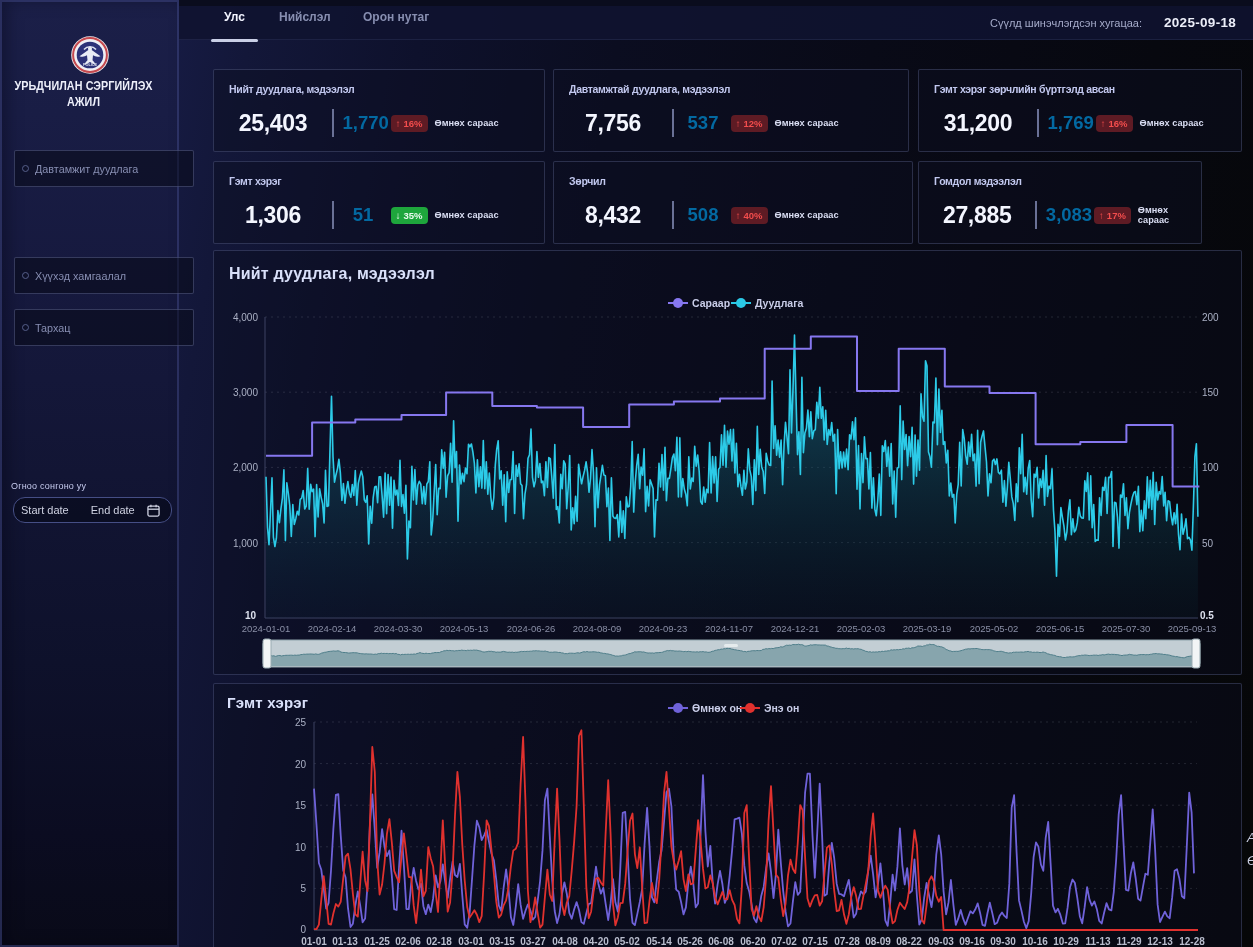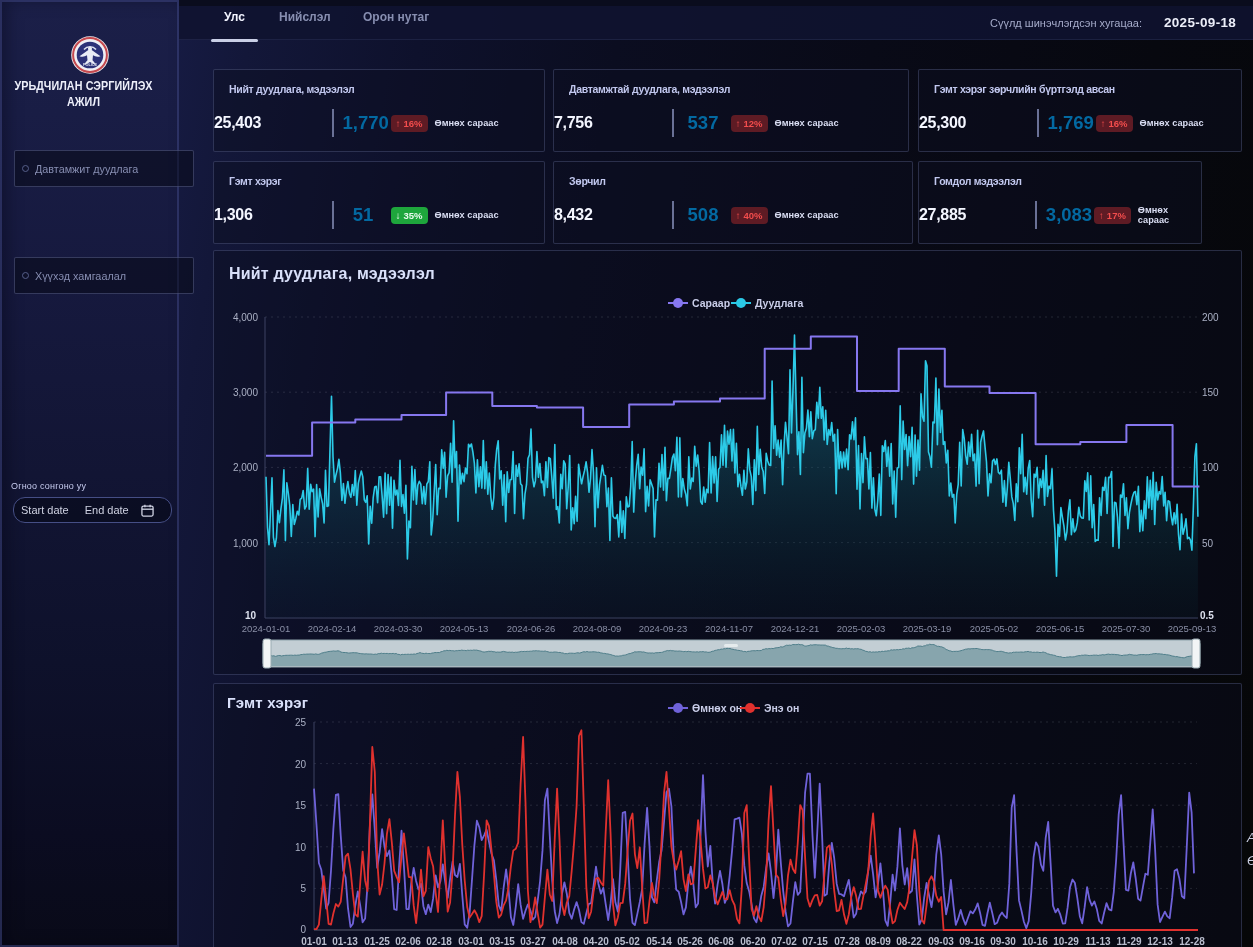--- a/index.html
+++ b/index.html
@@ -7,34 +7,34 @@
 .sidebar{position:absolute;left:0;top:0;width:179px;height:947px;background:linear-gradient(180deg,#1b1f48 0%,#191d45 12%,#16193e 30%,#121534 50%,#0e112b 70%,#0b0c21 88%,#090a18 100%);box-shadow:inset 0 0 0 2px rgba(62,70,130,.55), inset 7px 0 16px rgba(0,0,14,.35)}
 .logo{position:absolute;left:71px;top:36px}
 .sbtitle{position:absolute;left:-6px;top:78px;width:179px;text-align:center;color:#eef0fb;font-size:12.5px;font-weight:bold;line-height:16px;letter-spacing:.1px;transform:scaleX(.86)}
 .menu{position:absolute;left:14px;width:180px;height:37px;border:1px solid rgba(120,130,180,.38);background:rgba(6,8,20,.5);border-radius:2px;display:flex;align-items:center;color:#878eb2;font-size:10.8px}
 .menu .dot{width:7px;height:7px;border-radius:50%;border:1.5px solid #565f8a;margin:0 6px 0 7px;flex:0 0 auto}
 .menu.sel{color:#f0f2fe;border-color:rgba(160,170,220,.55)}
 .menu.sel .dot{background:#8781f0;border-color:#8781f0}
 .datelabel{position:absolute;left:11px;top:481px;color:#c6cbee;font-size:9px;font-weight:normal;letter-spacing:.2px}
 .datebox{position:absolute;left:13px;top:497px;width:159px;height:26px;border:1.5px solid #454e85;border-radius:12px;background:rgba(6,8,22,.55);display:flex;align-items:center;color:#cfd2e2;font-size:11px}
 .datebox .sd{margin-left:7px}
-.datebox .ed{margin-left:16px}
+.datebox .ed{margin-left:22px}
 .datebox svg{margin-left:12px}
 .navbar{position:absolute;left:179px;top:6px;width:1074px;height:34px;background:rgba(15,19,48,.9);border-bottom:1px solid rgba(100,110,170,.16)}
 .tab{position:absolute;top:0;height:34px;line-height:34px;font-size:12px;color:#878eb0;font-weight:bold}
 .tab1{left:224px;color:#f2f4ff}
 .tab2{left:279px}
 .tab3{left:363px}
 .tabline{position:absolute;left:211px;top:39px;width:47px;height:2.5px;background:#c9cfe6;border-radius:2px}
 .upd{position:absolute;top:17px;left:990px;font-size:11px;color:#a6accb}
 .upddate{position:absolute;top:15px;left:1164px;font-size:13.5px;letter-spacing:.3px;color:#eceef9;font-weight:bold}
 .card{position:absolute;height:83px;border:1px solid rgba(125,135,190,.28);background:rgba(12,15,34,.48);border-radius:2px}
 .card .t{position:absolute;left:15px;top:13px;font-size:10.5px;color:#c2c8ef;font-weight:bold;letter-spacing:-0.3px}
 .card .row{position:absolute;left:0;top:38px;width:100%;height:30px;display:flex;align-items:center}
-.bignum{width:118px;font-size:16px;font-weight:bold;color:#f4f6ff;letter-spacing:-0.3px}
+.bignum{width:118px;text-align:center;font-size:23px;font-weight:bold;color:#f4f6ff;letter-spacing:-0.3px}
 .vdiv{width:1.5px;height:28px;background:#6a7196;margin-right:9px}
 .secnum{width:41px;text-align:center;font-size:18.5px;font-weight:bold;color:#0369a1;letter-spacing:0;margin-right:7px}
 .badge{height:17px;border-radius:4px;font-size:9.5px;font-weight:bold;display:flex;align-items:center;padding:0 5px;margin-right:7px}
 .badge.red{background:#5e1b24;color:#f34d4d}
 .badge.green{background:#1ea63c;color:#eafbef}
 .badge .ar{font-size:10px;margin-right:3px}
 .omnoh{font-size:9.2px;color:#d9ddf2;font-weight:bold}
 .panel{position:absolute;left:213px;width:1029px;border:1px solid rgba(125,135,190,.28);background:rgba(11,13,30,.45);border-radius:2px}
 .ptitle{position:absolute;left:15px;top:14px;font-size:16px;font-weight:bold;color:#d9e0fa;letter-spacing:.2px}
 svg text{font-family:"Liberation Sans",sans-serif}
@@ -53,20 +53,21 @@
   <circle cx="19" cy="19" r="16.9" fill="none" stroke="#c4494f" stroke-width="2"></circle>
   <circle cx="19" cy="19" r="14.8" fill="#eef0f7"></circle>
   <circle cx="19" cy="19" r="13.3" fill="#2c3278"></circle>
   <path d="M19 10.8 c-1.1 0-2 0.9-2 2 0 0.4 0.1 0.8 0.3 1.1 L8.5 20.2 c2.8 1 5.3 0.6 7.5-0.9 l0.5 4.9 c-1.7 1.5-2.6 3-2.8 4.8 l5.3-2.9 5.3 2.9 c-0.2-1.8-1.1-3.3-2.8-4.8 l0.5-4.9 c2.2 1.5 4.7 1.9 7.5 0.9 l-8.8-6.3 c0.2-0.3 0.3-0.7 0.3-1.1 0-1.1-0.9-2-2-2 z" fill="#e9ecf6"></path>
   <path d="M13 13.5 a8 8 0 0 1 12 0" fill="none" stroke="#dfe3f0" stroke-width="1.6"></path>
   <text x="19" y="30.4" text-anchor="middle" font-size="3.8" fill="#dfe3f0" font-weight="bold">POLICE</text>
  </svg>
  <div class="sbtitle">УРЬДЧИЛАН СЭРГИЙЛЭХ<br>АЖИЛ</div>
  <div class="menu" style="top:150px"><span class="dot"></span>Давтамжит дуудлага</div>
  <div class="menu" style="top:257px"><span class="dot"></span>Хүүхэд хамгаалал</div>
+ <div class="menu" style="top:309px"><span class="dot"></span>Тархац</div>
  <div class="datelabel">Огноо сонгоно уу</div>
  <div class="datebox">
       <span class="sd">Start date</span>
       <span class="ed">End date</span>
   <svg width="13" height="13" viewBox="0 0 14 14">
         <rect x="1" y="2.2" width="12" height="10.8" rx="1.6" fill="none" stroke="#cfd2e2" stroke-width="1.4"></rect>
         <line x1="1" y1="5.6" x2="13" y2="5.6" stroke="#cfd2e2" stroke-width="1.4"></line>
         <line x1="4.2" y1="0.8" x2="4.2" y2="3.4" stroke="#cfd2e2" stroke-width="1.4"></line>
         <line x1="9.8" y1="0.8" x2="9.8" y2="3.4" stroke="#cfd2e2" stroke-width="1.4"></line>
       </svg>
@@ -97,21 +98,21 @@
       <span class="bignum">7,756</span>
       <span class="vdiv"></span>
       <span class="secnum">537</span>
       <span class="badge red"><span class="ar">↑</span>12%</span>
       <span class="omnoh">Өмнөх сараас</span>
     </div>
 </div>
 <div class="card" style="left:918px;top:69px;width:324px">
  <div class="t">Гэмт хэрэг зөрчлийн бүртгэлд авсан</div>
  <div class="row">
-      <span class="bignum">25,300</span>
+      <span class="bignum">31,200</span>
       <span class="vdiv"></span>
       <span class="secnum">1,769</span>
       <span class="badge red"><span class="ar">↑</span>16%</span>
       <span class="omnoh">Өмнөх сараас</span>
     </div>
 </div>
 <div class="card" style="left:213px;top:161px;width:332px">
  <div class="t">Гэмт хэрэг</div>
  <div class="row">
       <span class="bignum">1,306</span>

